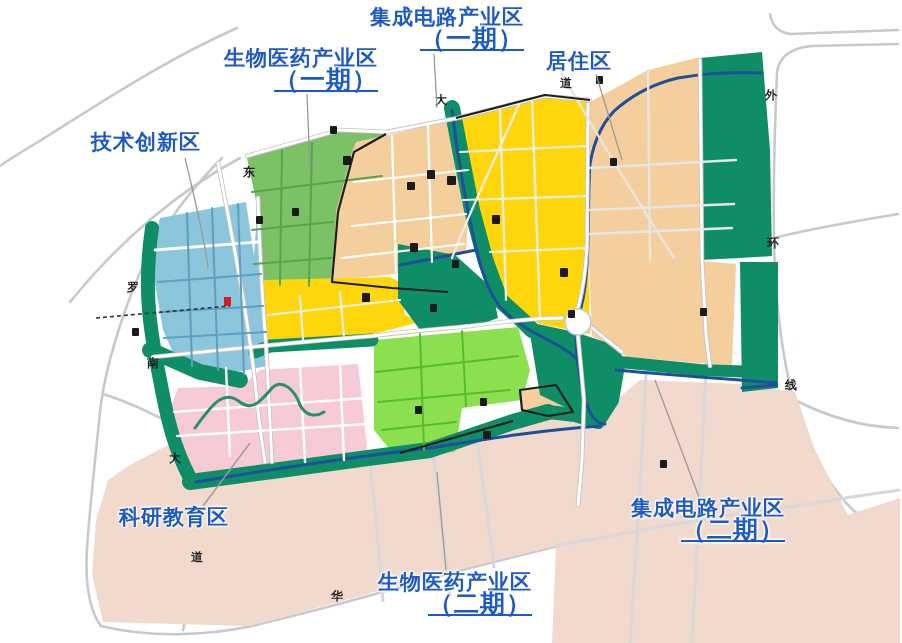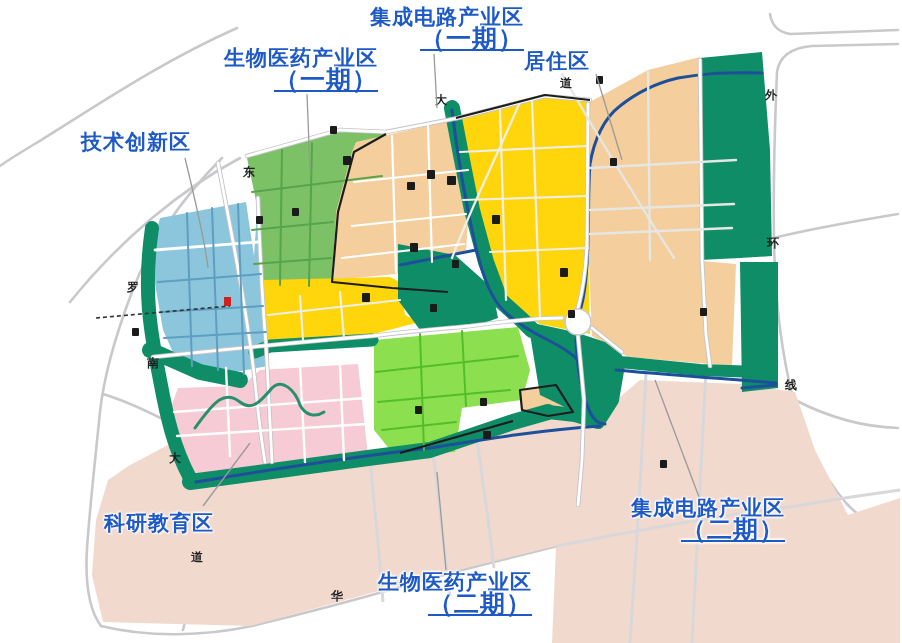--- a/index.html
+++ b/index.html
@@ -244,27 +244,27 @@
 </svg>
 
 <div class="callout" style="left:447px;top:6px;">
   <div class="l1">集成电路产业区</div>
   <div class="l2">（一期）</div>
 </div>
 <div class="callout" style="left:301px;top:47px;">
   <div class="l1">生物医药产业区</div>
   <div class="l2">（一期）</div>
 </div>
-<div class="callout" style="left:557px;top:50px;">
+<div class="callout" style="left:579px;top:50px;">
   <div class="l1">居住区</div>
 </div>
-<div class="callout" style="left:136px;top:131px;">
+<div class="callout" style="left:146px;top:131px;">
   <div class="l1">技术创新区</div>
 </div>
-<div class="callout" style="left:159px;top:506px;margin-top:6px;">
+<div class="callout" style="left:174px;top:506px;">
   <div class="l1">科研教育区</div>
 </div>
 <div class="callout" style="left:455px;top:571px;">
   <div class="l1">生物医药产业区</div>
   <div class="l2">（二期）</div>
 </div>
 <div class="callout" style="left:708px;top:497px;">
   <div class="l1">集成电路产业区</div>
   <div class="l2">（二期）</div>
 </div>

